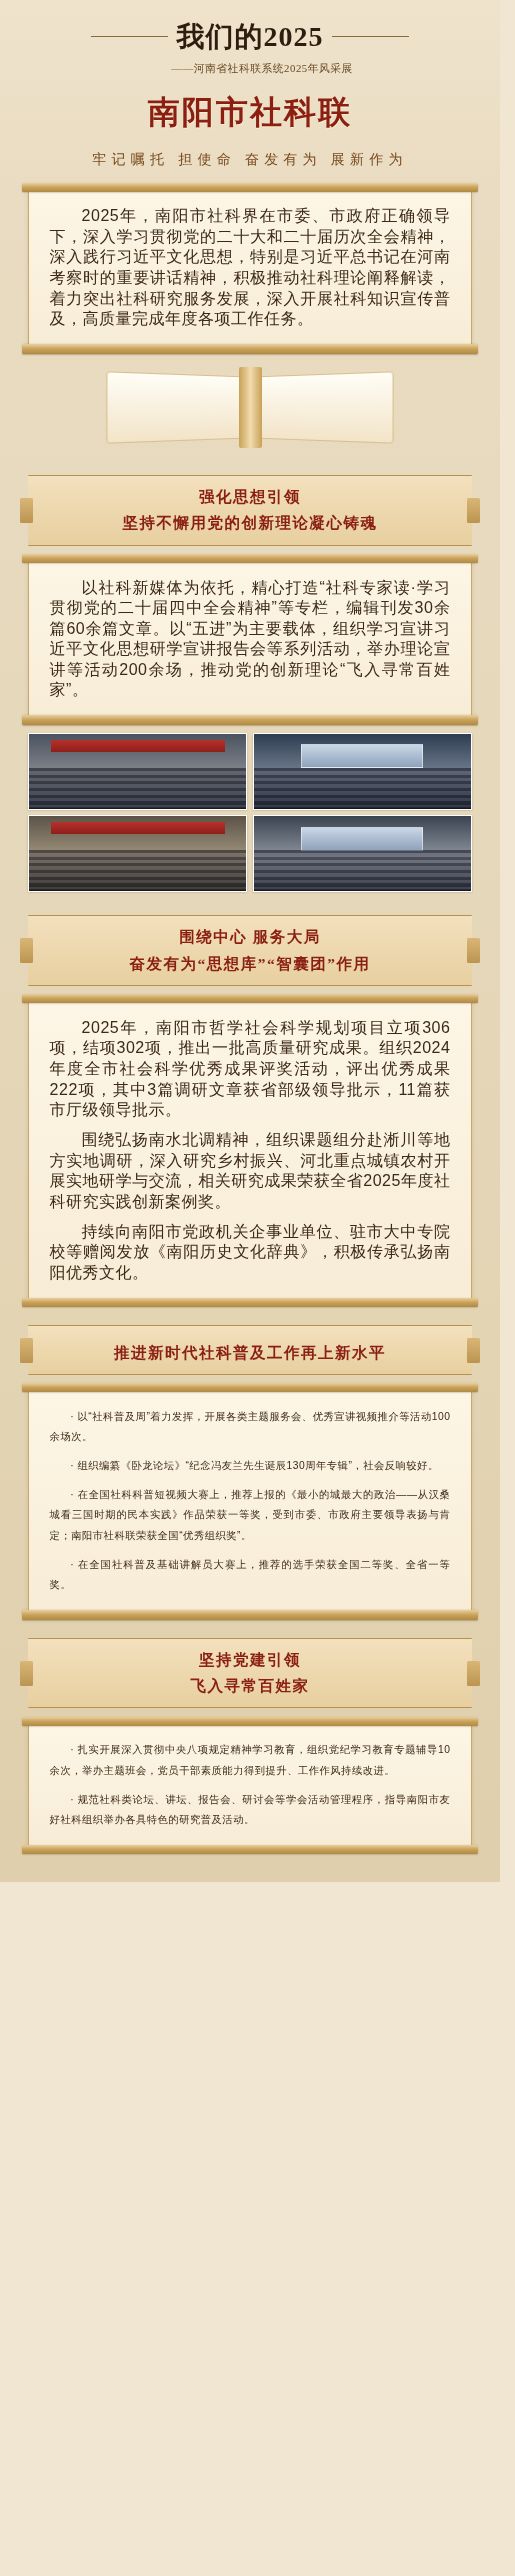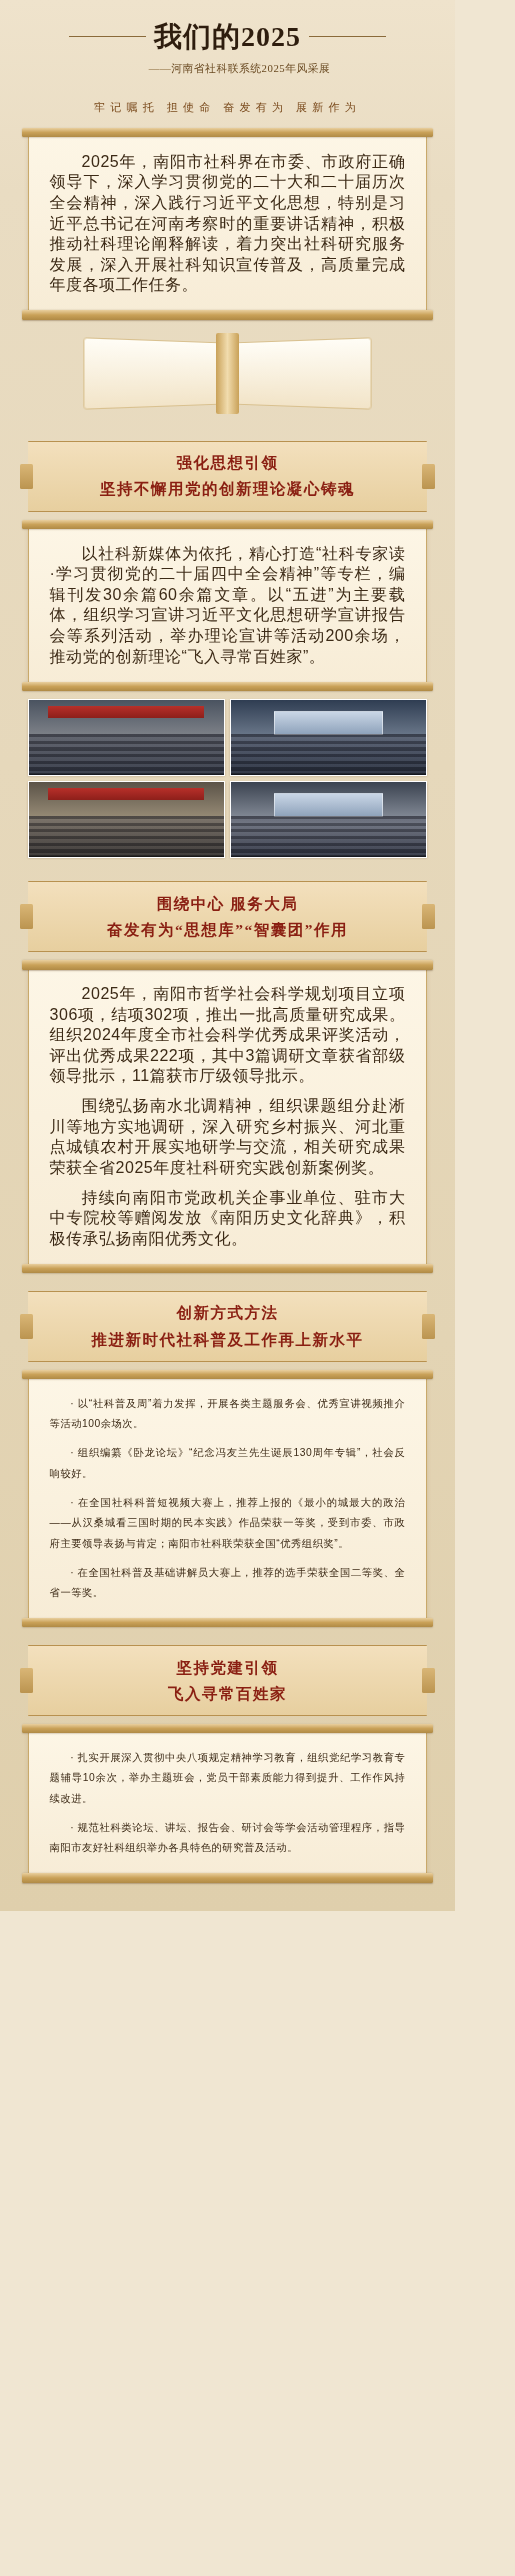--- a/index.html
+++ b/index.html
@@ -3,21 +3,21 @@
 <meta charset="utf-8">
 <style>
   * { box-sizing: border-box; margin: 0; padding: 0; }
   body {
     width: 515px;
     background: #f0e6d2;
     font-family: "Liberation Sans", sans-serif;
     color: #3a2a1a;
   }
   .page {
-    width: 455px;
+    width: 500px;
     position: relative;
     background: linear-gradient(180deg, #efe3cc 0%, #e9dcc2 10%, #e6d8bb 40%, #e3d4b4 70%, #dfcfac 100%);
     padding-bottom: 20.6px;
     overflow: hidden;
   }
   
   .header {
     position: relative;
     padding: 17.5px 0 5.2px 0;
     text-align: center;
@@ -55,23 +55,23 @@
   .hdr-main {
     margin-top: 15.5px;
     font-family: "Liberation Serif", serif;
     font-size: 32px;
     font-weight: bold;
     color: #8a1f12;
     letter-spacing: 2.1px;
     text-shadow: 0.5px 1px 0 rgba(255,240,210,0.8);
   }
   .hdr-motto {
-    margin-top: 24px;
-    font-family: Liberation Serif, serif;
-    font-size: 11px;
+    margin-top: 16px;
+    font-family: Liberation Sans, sans-serif;
+    font-size: 14px;
     color: #7a4a1c;
     letter-spacing: 5.2px;
   }
 
   
   .scroll {
     position: relative;
     margin: 13.4px 28px 0 28px;
     background: linear-gradient(180deg,#fdf6e6 0%, #f7ecd6 100%);
     border: 1px solid #c9a96a;
@@ -228,20 +228,21 @@
 
   <div class="header">
     <div class="hdr-top">
       <span class="hdr-rule"></span>
       <span class="hdr-title">我们的2025</span>
       <span class="hdr-rule"></span>
     </div>
     <div class="hdr-sub">
       <span class="dash">——</span><span>河南省社科联系统2025年风采展</span>
     </div>
+    <div class="hdr-main">南阳市社科联</div>
     <div class="hdr-motto">牢记嘱托 担使命 奋发有为 展新作为</div>
   </div>
 
   <div class="scroll">
     <p class="para">2025年，南阳市社科界在市委、市政府正确领导下，深入学习贯彻党的二十大和二十届历次全会精神，深入践行习近平文化思想，特别是习近平总书记在河南考察时的重要讲话精神，积极推动社科理论阐释解读，着力突出社科研究服务发展，深入开展社科知识宣传普及，高质量完成年度各项工作任务。</p>
   </div>
 
   <div class="book">
     <div class="leaf left"></div>
     <div class="leaf right"></div>
@@ -291,21 +292,20 @@
 
   <div class="scroll" style="margin-top:13.4px;">
     <p class="para">2025年，南阳市哲学社会科学规划项目立项306项，结项302项，推出一批高质量研究成果。组织2024年度全市社会科学优秀成果评奖活动，评出优秀成果222项，其中3篇调研文章获省部级领导批示，11篇获市厅级领导批示。</p>
     <p class="para">围绕弘扬南水北调精神，组织课题组分赴淅川等地方实地调研，深入研究乡村振兴、河北重点城镇农村开展实地研学与交流，相关研究成果荣获全省2025年度社科研究实践创新案例奖。</p>
     <p class="para">持续向南阳市党政机关企事业单位、驻市大中专院校等赠阅发放《南阳历史文化辞典》，积极传承弘扬南阳优秀文化。</p>
   </div>
 
   <div class="section-title">
     <span class="deco-l"></span>
     <span class="deco-r"></span>
-    <div class="line1">创新方式方法</div>
     <div class="line2">推进新时代社科普及工作再上新水平</div>
   </div>
 
   <div class="scroll" style="margin-top:13.4px;">
     <p class="bullet noindent">· 以“社科普及周”着力发挥，开展各类主题服务会、优秀宣讲视频推介等活动100余场次。</p>
     <p class="bullet noindent">· 组织编纂《卧龙论坛》“纪念冯友兰先生诞辰130周年专辑”，社会反响较好。</p>
     <p class="bullet noindent">· 在全国社科科普短视频大赛上，推荐上报的《最小的城最大的政治——从汉桑城看三国时期的民本实践》作品荣获一等奖，受到市委、市政府主要领导表扬与肯定；南阳市社科联荣获全国“优秀组织奖”。</p>
     <p class="bullet noindent">· 在全国社科普及基础讲解员大赛上，推荐的选手荣获全国二等奖、全省一等奖。</p>
   </div>
 

